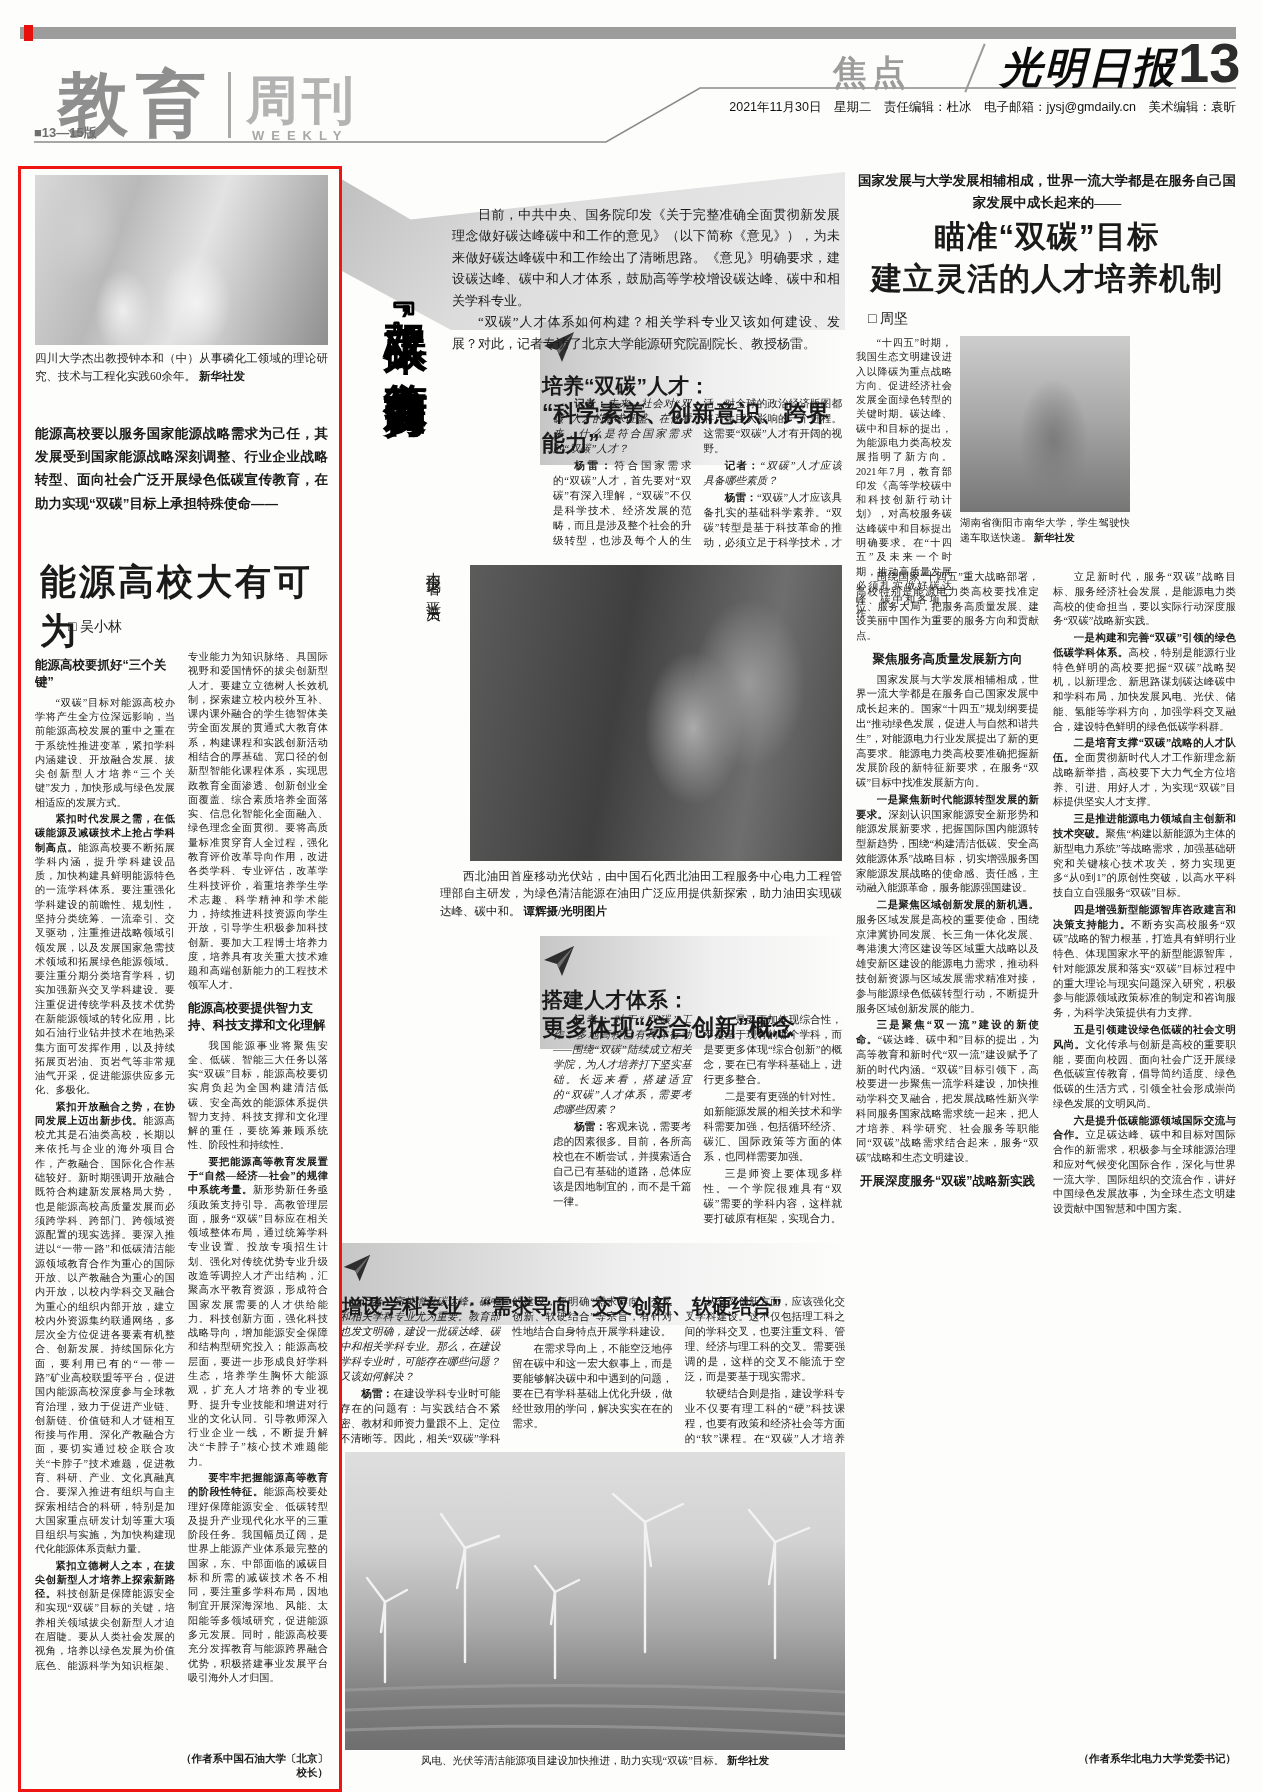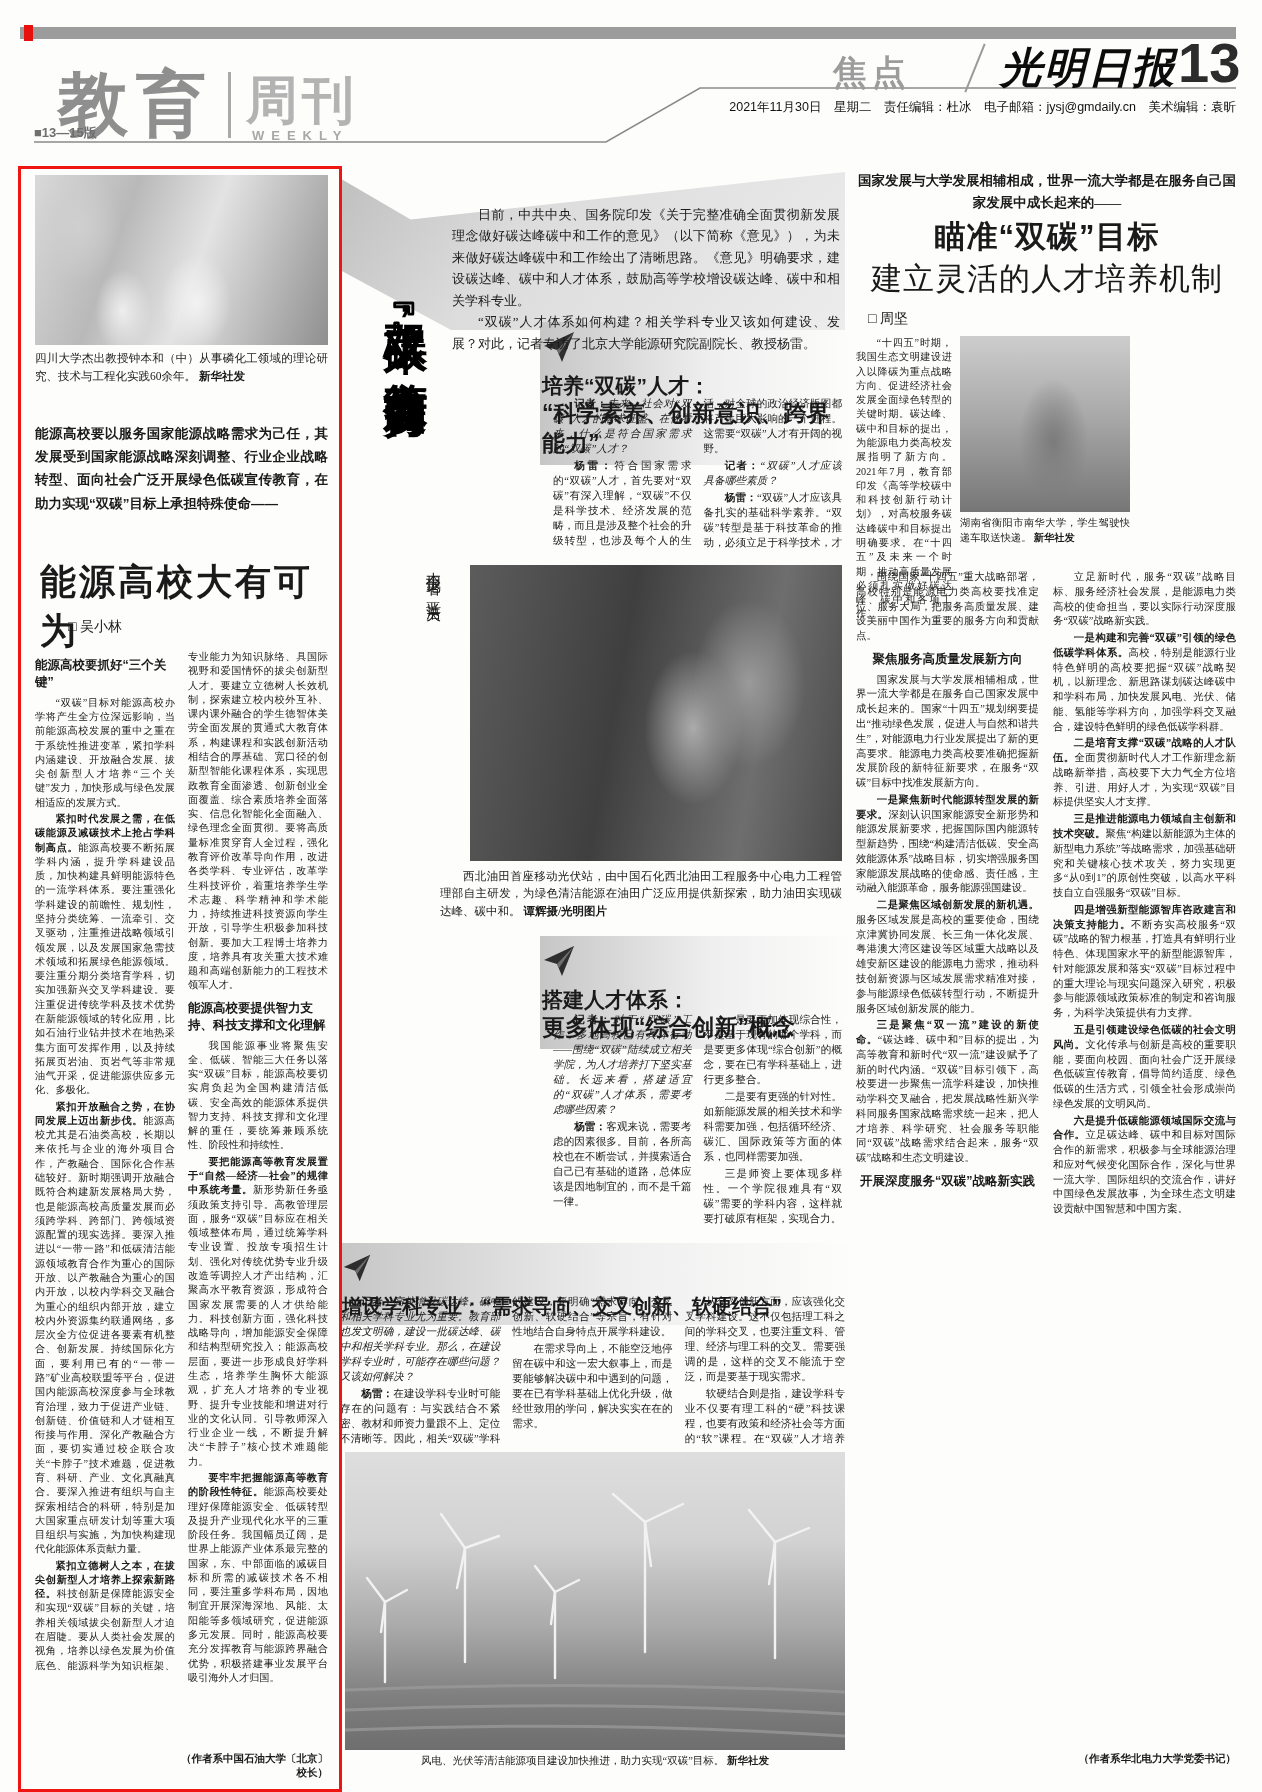--- a/index.html
+++ b/index.html
@@ -74,21 +74,21 @@
   .sec2b{left:553px;top:1012px;width:289px;height:224px;}
   .sec3h{left:340px;top:1243px;width:505px;}
   .sec3h .t1{font-size:20px;}
   .sec3b{left:340px;top:1294px;width:505px;height:154px;column-count:3;column-gap:12px;}
   .bphoto{left:345px;top:1452px;width:500px;height:298px;
           background:linear-gradient(180deg,#dedede 0%,#d2d2d2 30%,#ababab 58%,#7f7f7f 82%,#6e6e6e 100%);}
   .bcap{left:345px;top:1754px;width:500px;font-size:10.5px;text-align:center;color:#222;}
   
   .rkicker{left:858px;top:170px;width:378px;font-size:13.5px;font-weight:bold;text-align:center;line-height:1.6;}
   .rtitle1{left:858px;top:216px;width:378px;font-size:31px;font-weight:bold;text-align:center;letter-spacing:1px;}
-  .rtitle2{left:858px;top:258px;width:378px;font-size:31px;font-weight:normal;text-align:center;letter-spacing:1px;}
+  .rtitle2{left:858px;top:258px;width:378px;font-size:31px;font-weight:bold;text-align:center;letter-spacing:1px;}
   .rbyline{left:868px;top:310px;font-size:14px;}
   .rtoprow{left:856px;top:336px;width:380px;display:flex;gap:8px;}
   .rlead{width:96px;font-size:10.2px;line-height:1.4;text-align:justify;text-indent:2em;}
   .rphotowrap{width:276px;}
   .rphoto{width:170px;height:176px;margin:0 0 4px 0;
     background:
       radial-gradient(50px 90px at 55% 60%,#7b7b7b 0%,rgba(123,123,123,0) 70%),
       linear-gradient(180deg,#cdcdcd 0%,#a9a9a9 45%,#767676 100%);}
   .rcap{width:170px;font-size:10.2px;line-height:1.45;text-align:justify;}
   .rbody{left:856px;top:570px;width:380px;height:1176px;column-count:2;column-gap:14px;

